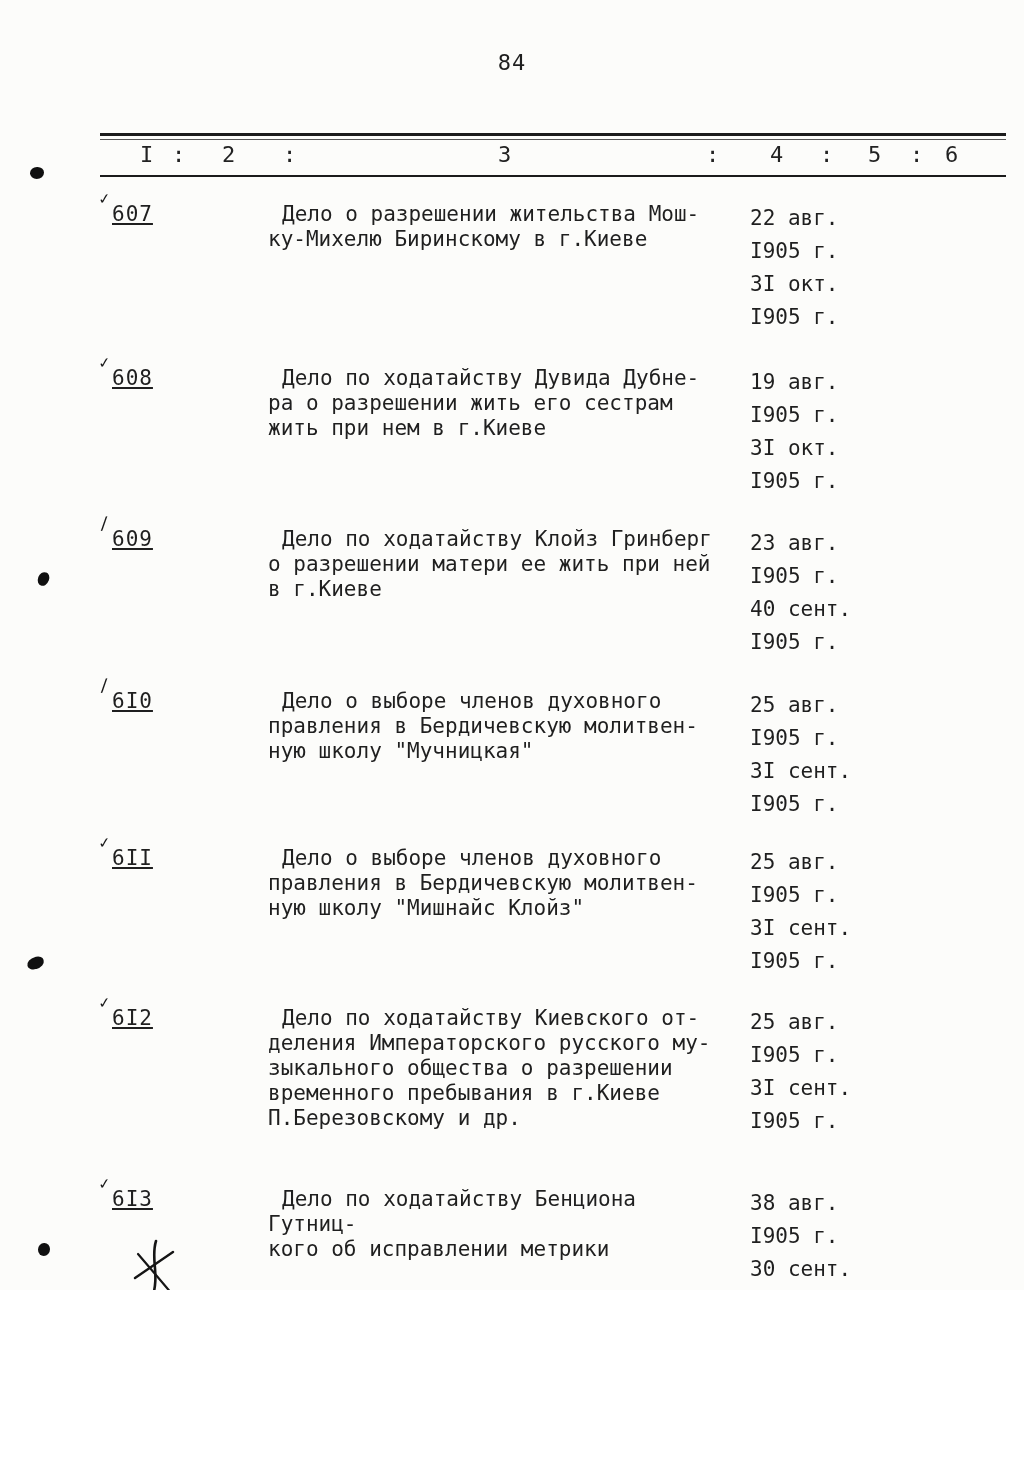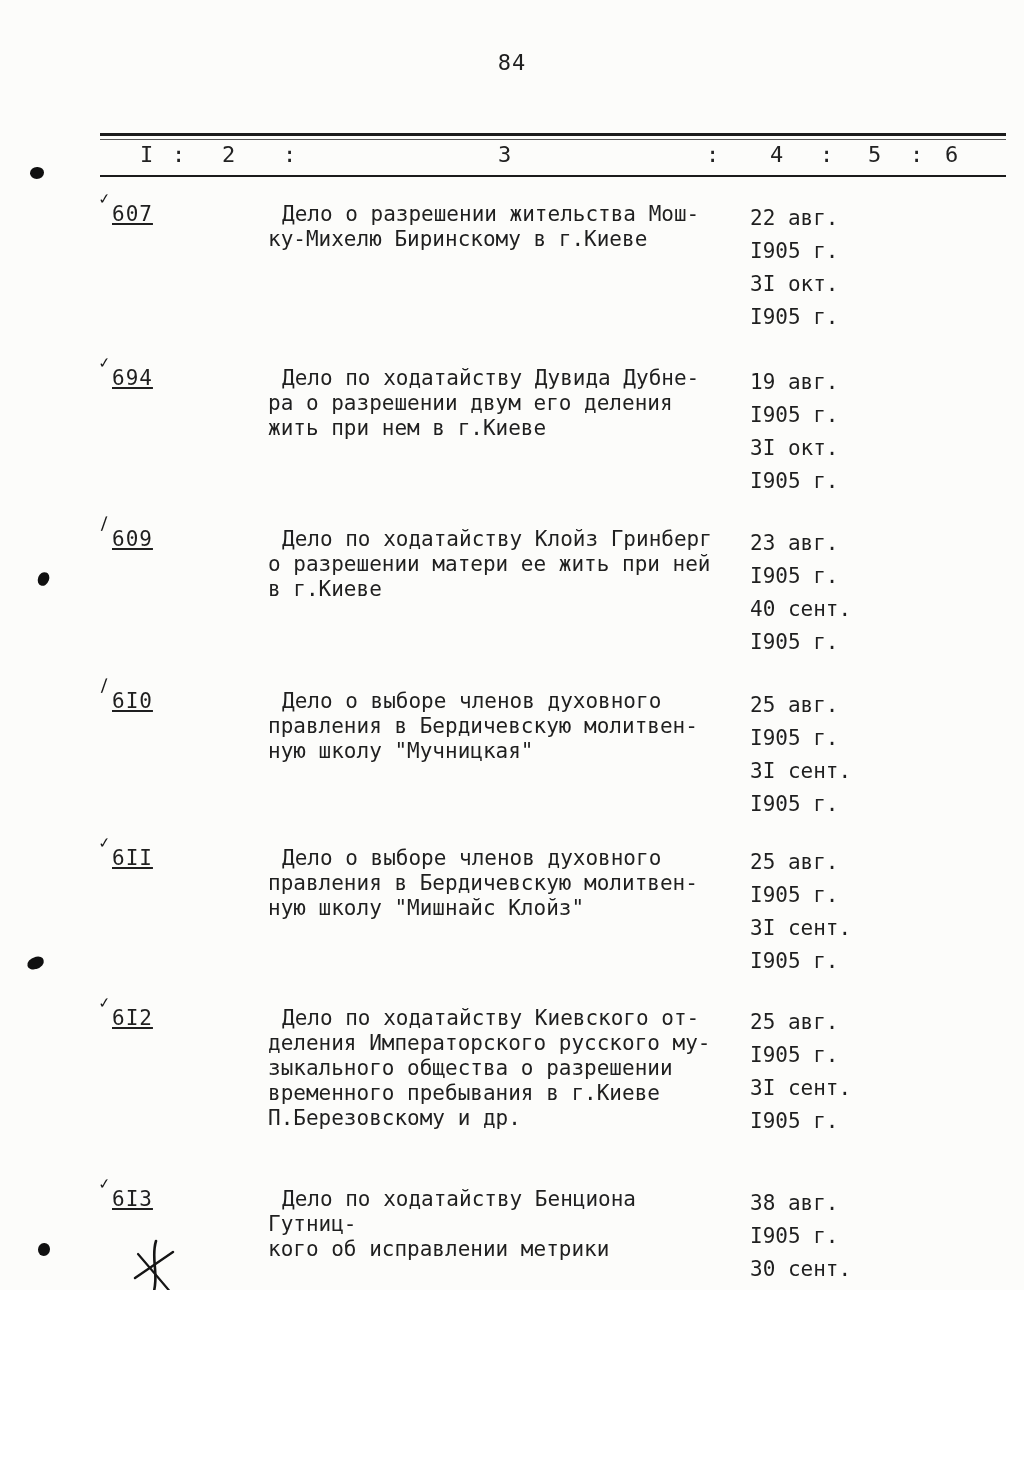--- a/index.html
+++ b/index.html
@@ -96,23 +96,23 @@
     <div class="desc">Дело о разрешении жительства Мош-
 ку-Михелю Биринскому в г.Киеве</div>
     <div class="dates">22 авг.
 I905 г.
 3I окт.
 I905 г.</div>
   </div>
 
   <div class="entry" style="top:366px;">
     <span class="mark">✓</span>
-    <span class="num">694</span>
+    <span class="num">608</span>
     <div class="desc">Дело по ходатайству Дувида Дубне-
-ра о разрешении двум его деления
+ра о разрешении жить его сестрам
 жить при нем в г.Киеве</div>
     <div class="dates">19 авг.
 I905 г.
 3I окт.
 I905 г.</div>
   </div>
 
   <div class="entry" style="top:527px;">
     <span class="mark">/</span>
     <span class="num">609</span>

